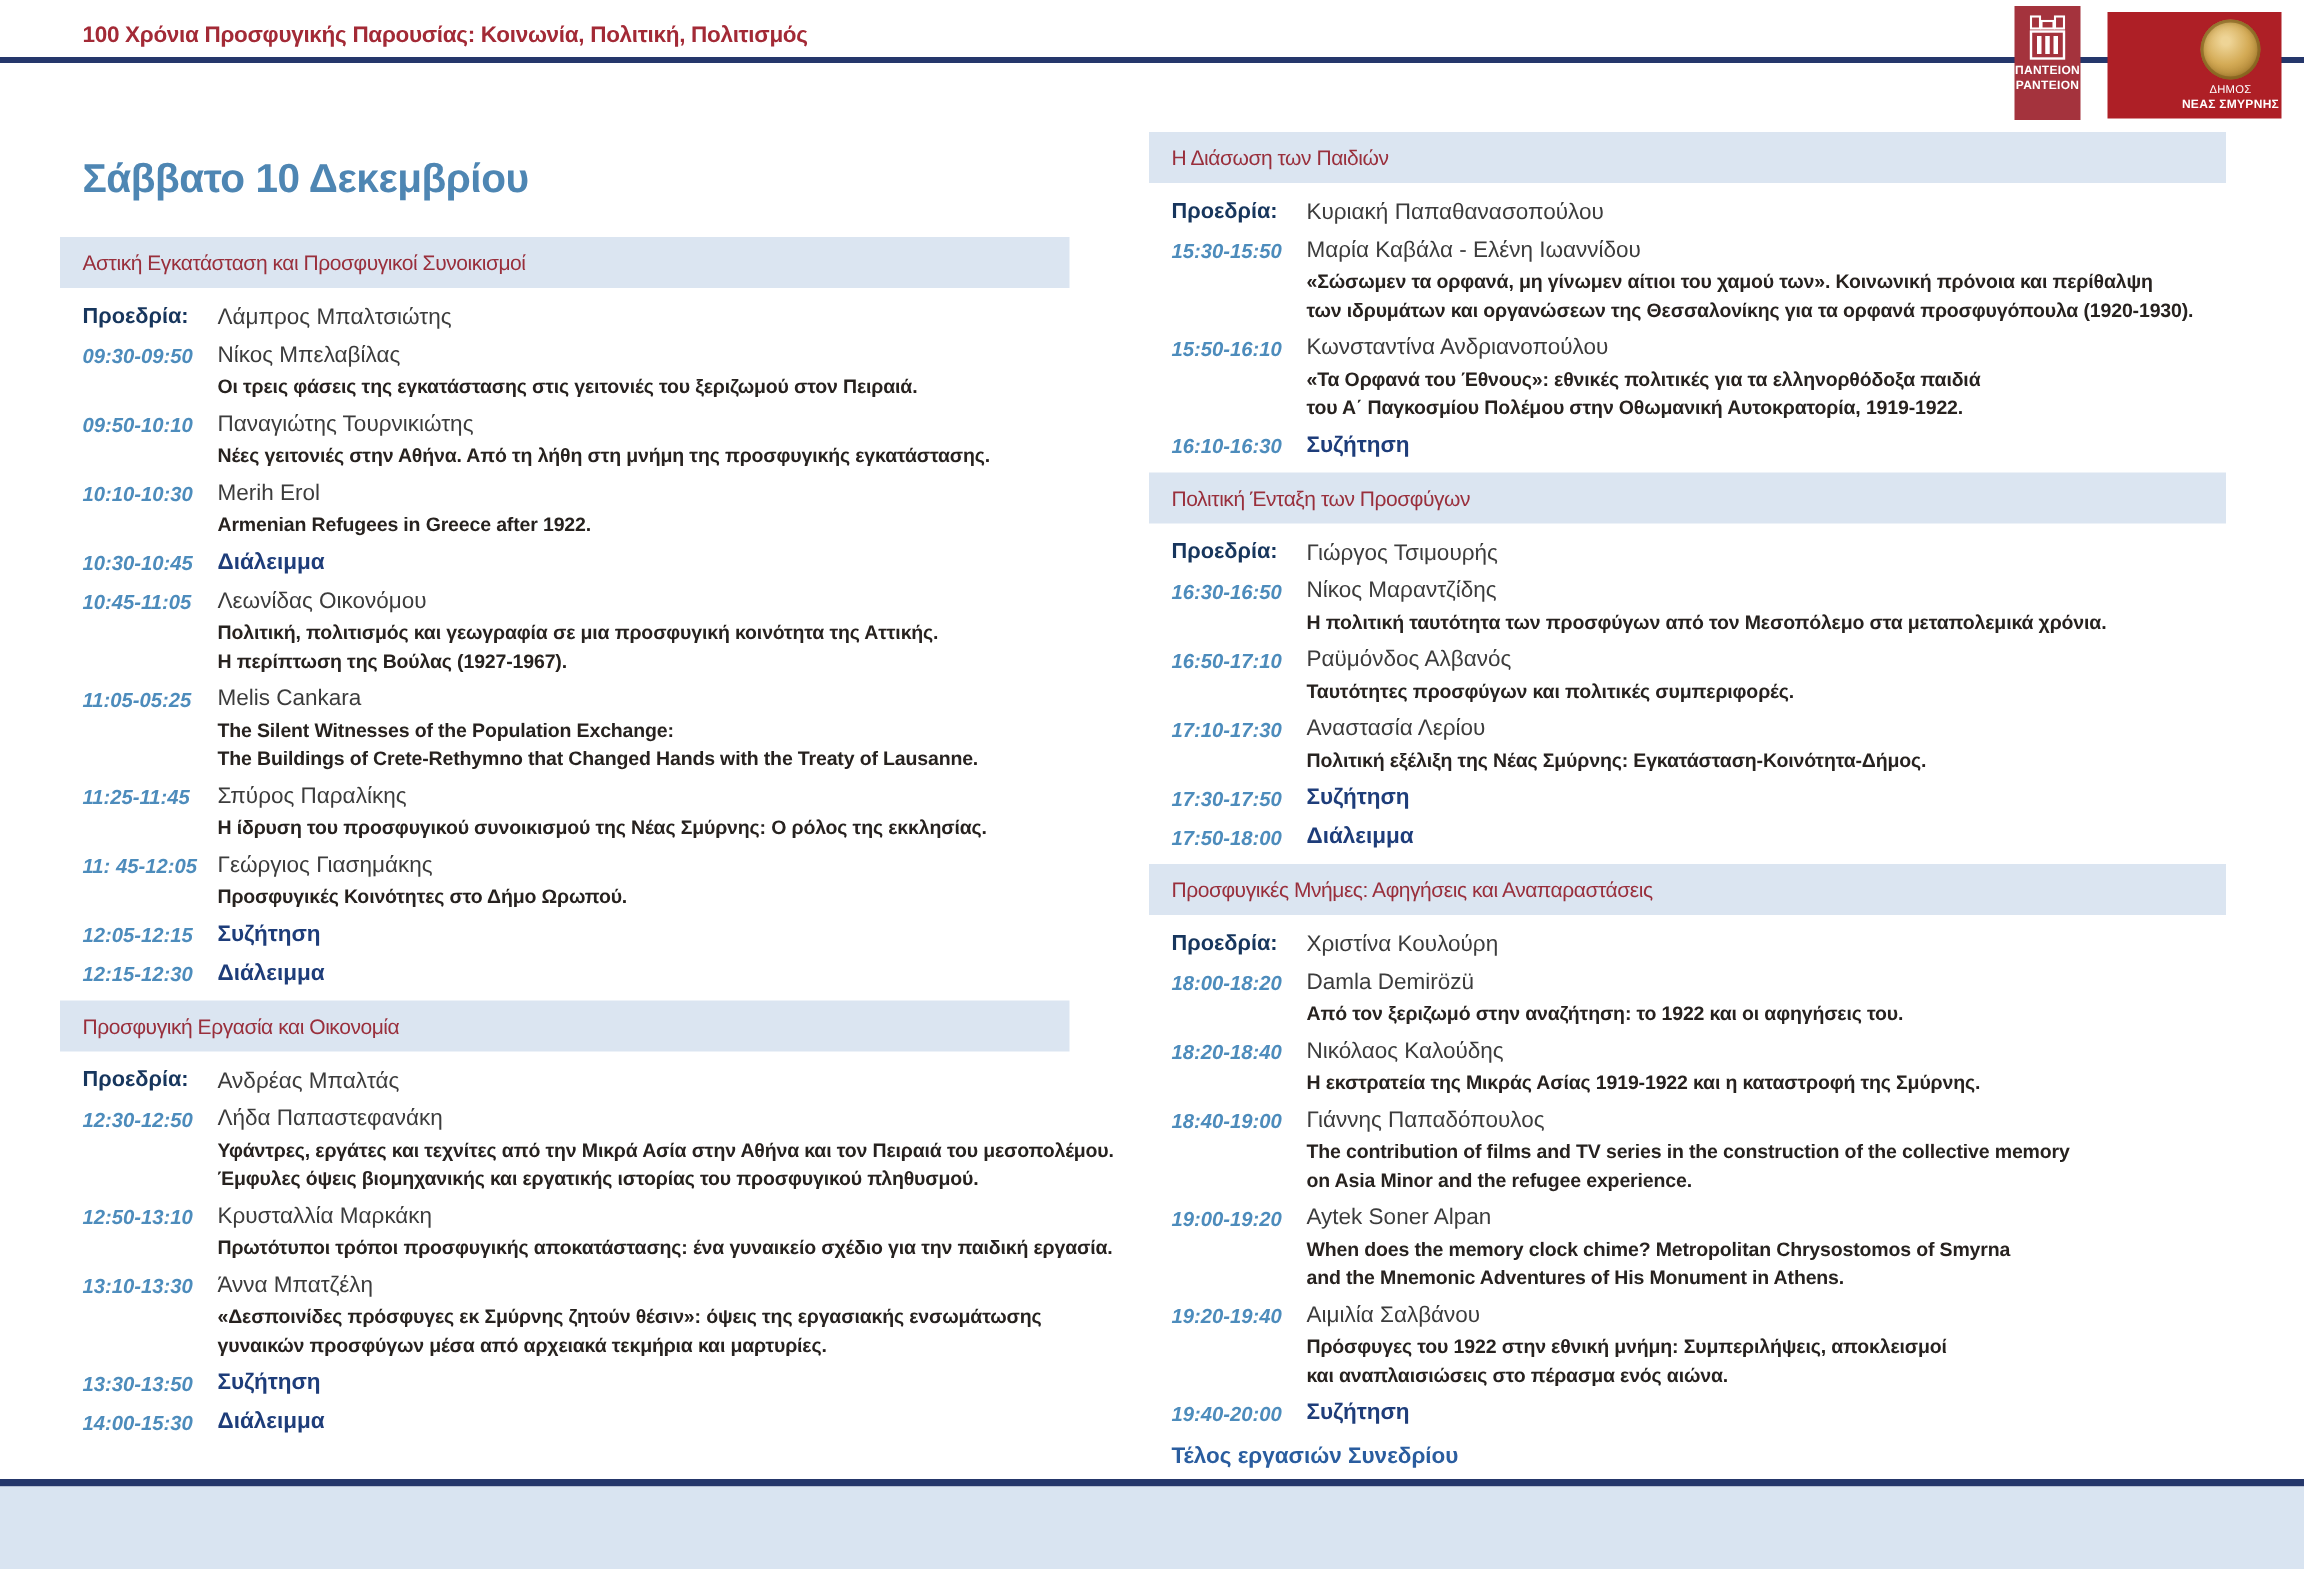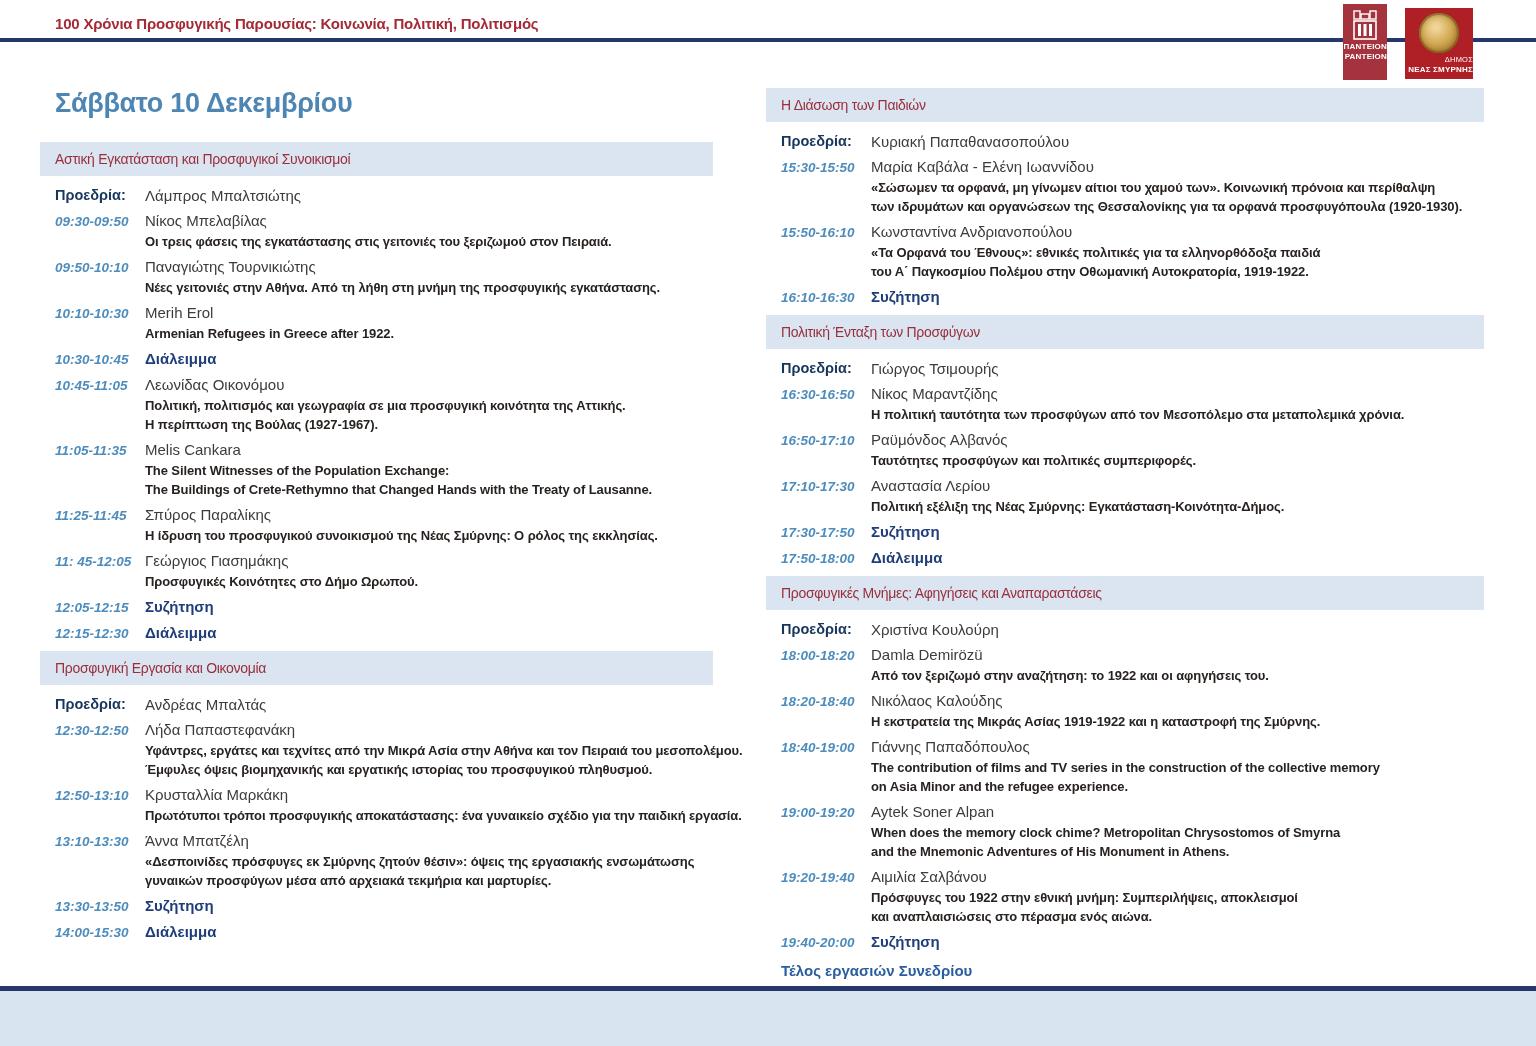--- a/index.html
+++ b/index.html
@@ -6,38 +6,38 @@
   body {
     width:1536px; height:1046px; position:relative; overflow:hidden;
     background:#ffffff; font-family:"Liberation Sans", sans-serif; color:#3c3c3c;
   }
   
   .top-title {
     position:absolute; left:55px; top:15px;
     font-size:15px; font-weight:bold; color:#a32a36; letter-spacing:-0.2px;
   }
   .top-rule { position:absolute; left:0; top:38px; width:1536px; height:4px; background:#25376b; }
-  .logo { position:absolute; color:#ffffff; text-align:right; z-index:2; }
+  .logo { position:absolute; color:#ffffff; text-align:center; z-index:2; }
   .logo-panteion { left:1343px; top:4px; width:44px; height:76px; background:#a4333d; }
-  .logo-ns       { left:1405px; top:8px; width:68px; height:71px; background:#ae1f26; }
+  .logo-ns       { left:1405px; top:8px; width:68px; height:71px; background:#ae1f26;padding-left:48px; }
   .logo svg { display:block; margin:6px auto 2px; }
   .logo-line  { font-size:8px; line-height:10px; font-weight:bold; letter-spacing:0.2px; }
   .logo-line.small { font-weight:normal; font-size:7.5px; }
   .seal {
     width:40px; height:40px; border-radius:50%; margin:5px auto 2px;
     background:radial-gradient(circle at 42% 36%, #eed496 8%, #d4ab56 45%, #b08534 75%, #8a6620 100%);
     box-shadow:inset 0 0 0 2px rgba(120,90,25,.55), inset 0 0 6px rgba(90,60,10,.6);
   }
   
   .col { position:absolute; top:88px; }
   #col-left  { left:40px;  width:673px; }
   #col-right { left:766px; width:718px; }
   .day-title {
     font-size:27px; line-height:30px; font-weight:bold; color:#4e86b3;
-    margin:0 0 24px 15px; letter-spacing:-0.3px;
+    margin:16px 0 24px 15px; letter-spacing:-0.3px;
   }
   .section { margin-bottom:8px; }
   .section-band {
     background:#dbe5f1; height:34px; display:flex; align-items:center;
     padding-left:15px; margin-bottom:10px;
   }
   .section-title { font-size:14px; color:#992f3c; letter-spacing:-0.3px; }
   .chair-row { display:flex; margin:0 0 6px 15px; line-height:19px;align-items:center; }
   .label-col { width:82px; flex:none; margin-right:8px; }
   .chair-label { font-weight:bold; color:#17365d; font-size:14.5px; }
@@ -141,21 +141,21 @@
       <span class="speaker">Λεωνίδας Οικονόμου</span>
     </div>
     <div class="titles">
               <div class="title-line">Πολιτική, πολιτισμός και γεωγραφία σε μια προσφυγική κοινότητα της Αττικής.</div>
               <div class="title-line">Η περίπτωση της Βούλας (1927-1967).</div>
             </div>
   </div>
 
   <div class="item">
     <div class="row">
-      <span class="time">11:05-11:35</span>
+      <span class="time">11:05-05:25</span>
       <span class="speaker">Melis Cankara</span>
     </div>
     <div class="titles">
               <div class="title-line">The Silent Witnesses of the Population Exchange:</div>
               <div class="title-line">The Buildings of Crete-Rethymno that Changed Hands with the Treaty of Lausanne.</div>
             </div>
   </div>
 
   <div class="item">
     <div class="row">

